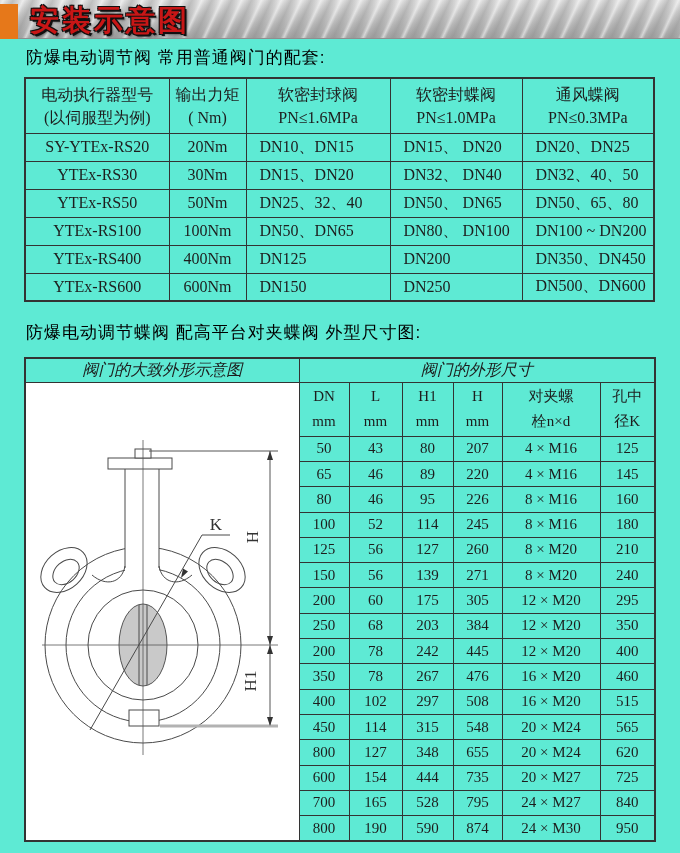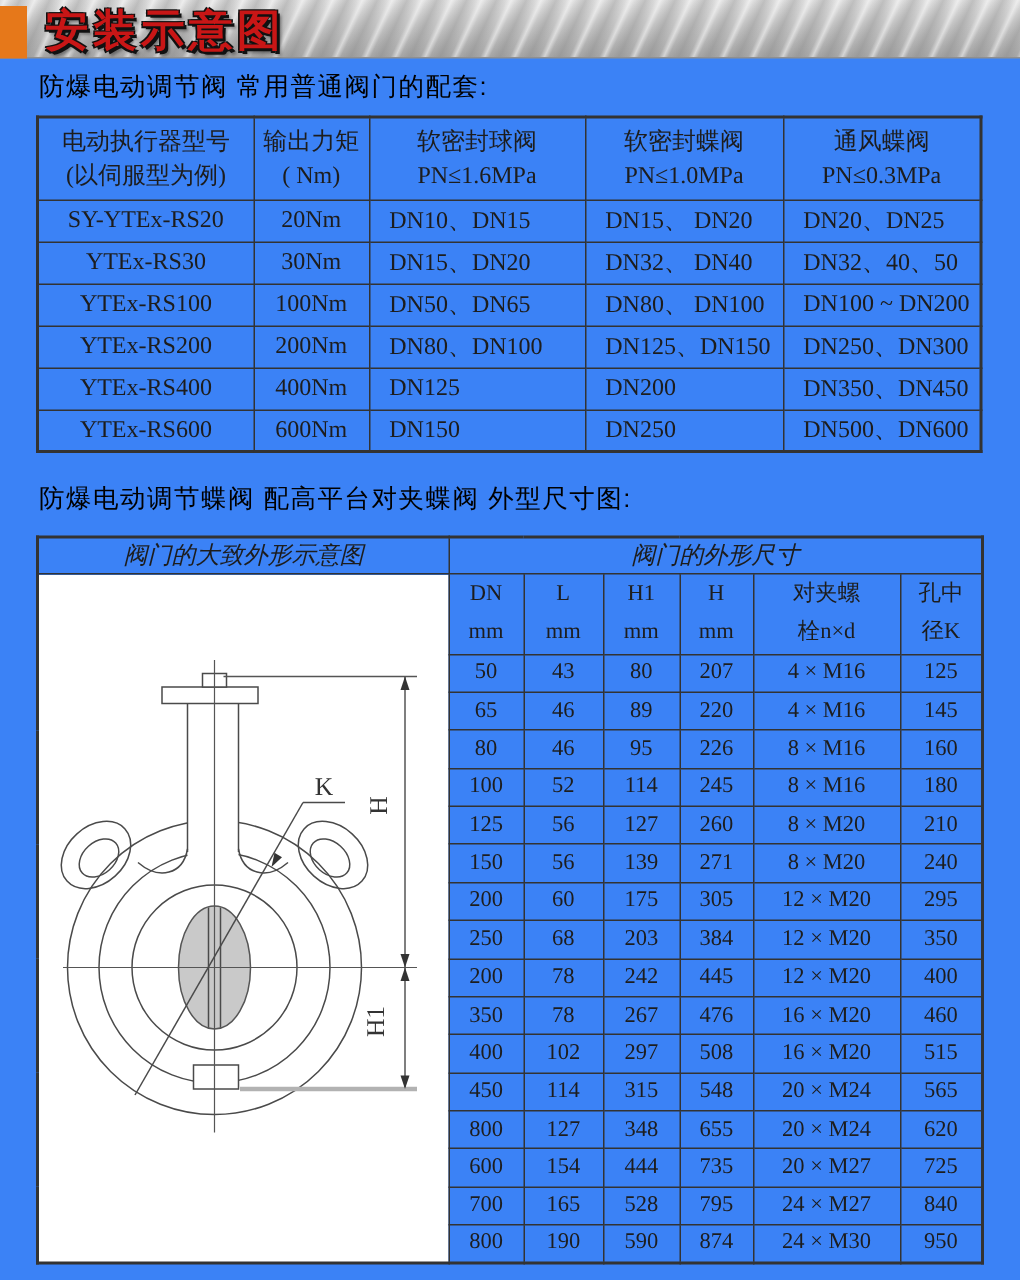--- a/index.html
+++ b/index.html
@@ -1,17 +1,17 @@
 <!DOCTYPE html>
 <html><head>
 <meta charset="utf-8">
 <style>
   html,body{margin:0;padding:0;background:#888;}
   .page{
-    width:680px;height:853px;background:#3b82f6;overflow:hidden;position:relative;
+    width:680px;height:853px;background:#5eead4;overflow:hidden;position:relative;
     font-family:"Liberation Serif","DejaVu Serif",serif;color:#222;
   }
   
   .banner{
     position:relative;height:38px;
     background:
       repeating-linear-gradient(115deg,
         rgba(255,255,255,0) 0px, rgba(255,255,255,.5) 3px, rgba(255,255,255,0) 6px,
         rgba(120,120,120,.28) 12px, rgba(255,255,255,0) 18px),
       linear-gradient(180deg,#dcdcdc 0%,#c3c3c3 45%,#a6a6a6 100%);
@@ -108,32 +108,32 @@
           <td class="lc">DN20、DN25</td>
         </tr>
         <tr>
           <td>YTEx-RS30</td>
           <td>30Nm</td>
           <td class="lc">DN15、DN20</td>
           <td class="lc">DN32、 DN40</td>
           <td class="lc">DN32、40、50</td>
         </tr>
         <tr>
+          <td>YTEx-RS50</td>
+          <td>50Nm</td>
+          <td class="lc">DN25、32、40</td>
+          <td class="lc">DN50、 DN65</td>
+          <td class="lc">DN50、65、80</td>
+        </tr>
+        <tr>
           <td>YTEx-RS100</td>
           <td>100Nm</td>
           <td class="lc">DN50、DN65</td>
           <td class="lc">DN80、 DN100</td>
           <td class="lc">DN100 ~ DN200</td>
-        </tr>
-        <tr>
-          <td>YTEx-RS200</td>
-          <td>200Nm</td>
-          <td class="lc">DN80、DN100</td>
-          <td class="lc">DN125、DN150</td>
-          <td class="lc">DN250、DN300</td>
         </tr>
         <tr>
           <td>YTEx-RS400</td>
           <td>400Nm</td>
           <td class="lc">DN125</td>
           <td class="lc">DN200</td>
           <td class="lc">DN350、DN450</td>
         </tr>
         <tr>
           <td>YTEx-RS600</td>

